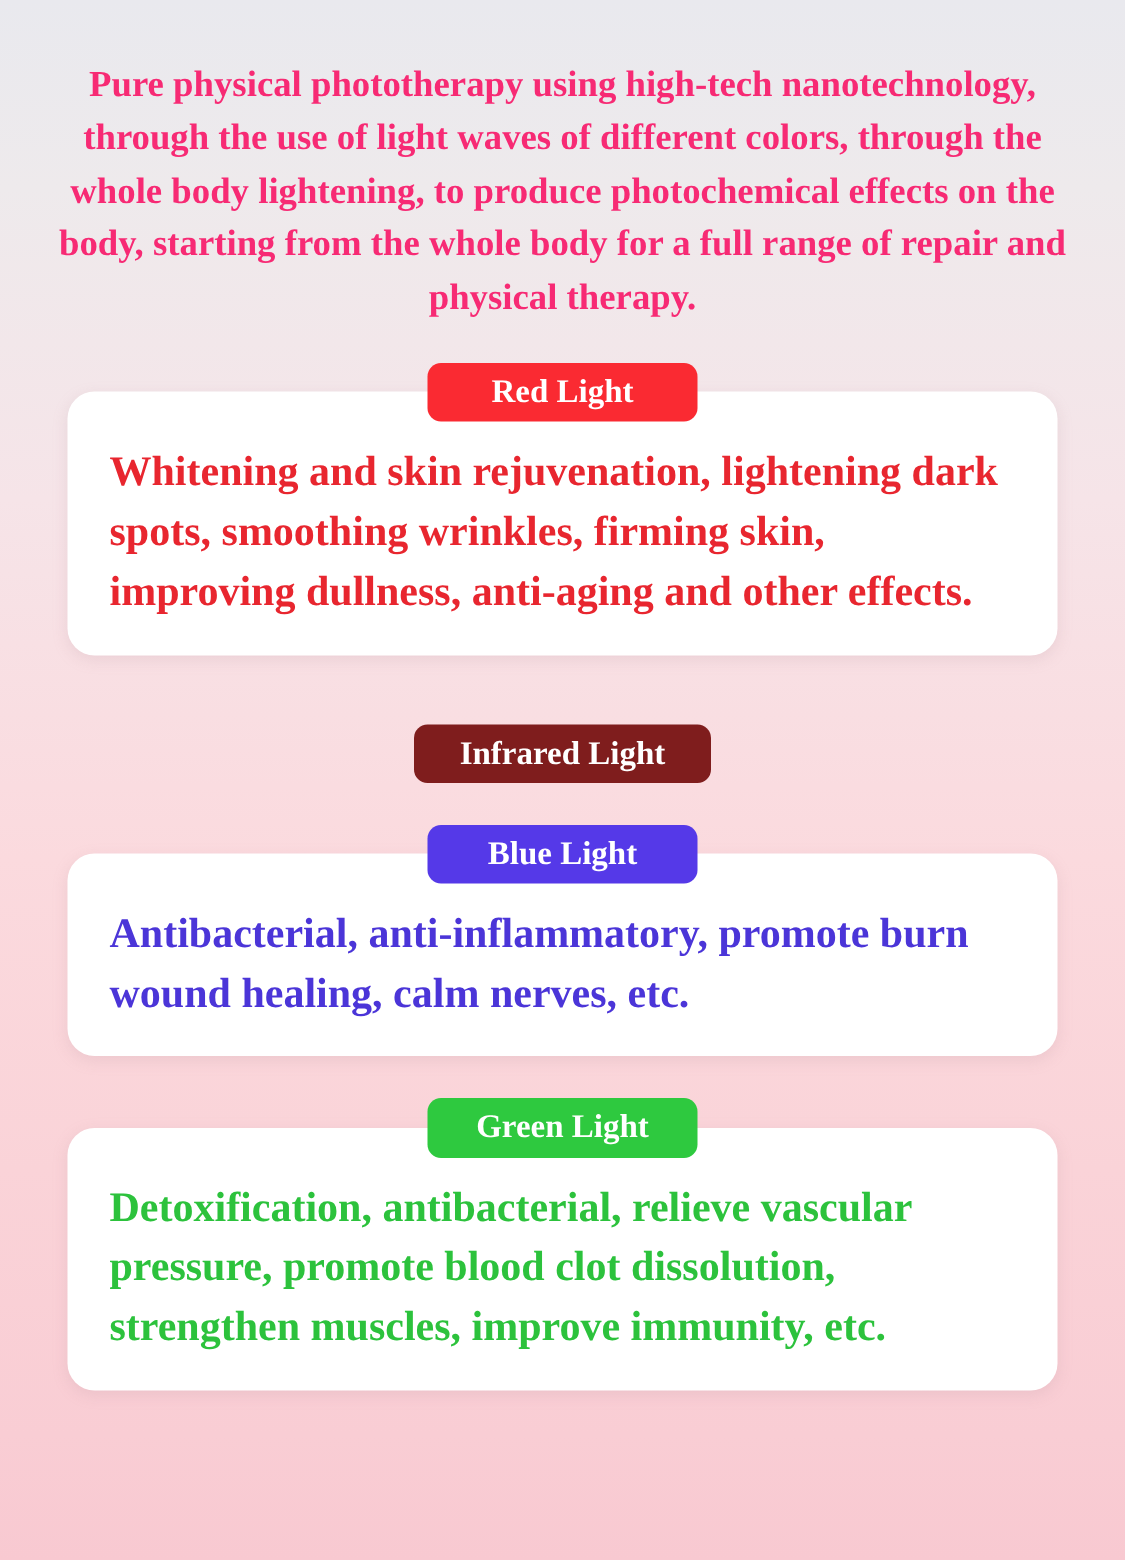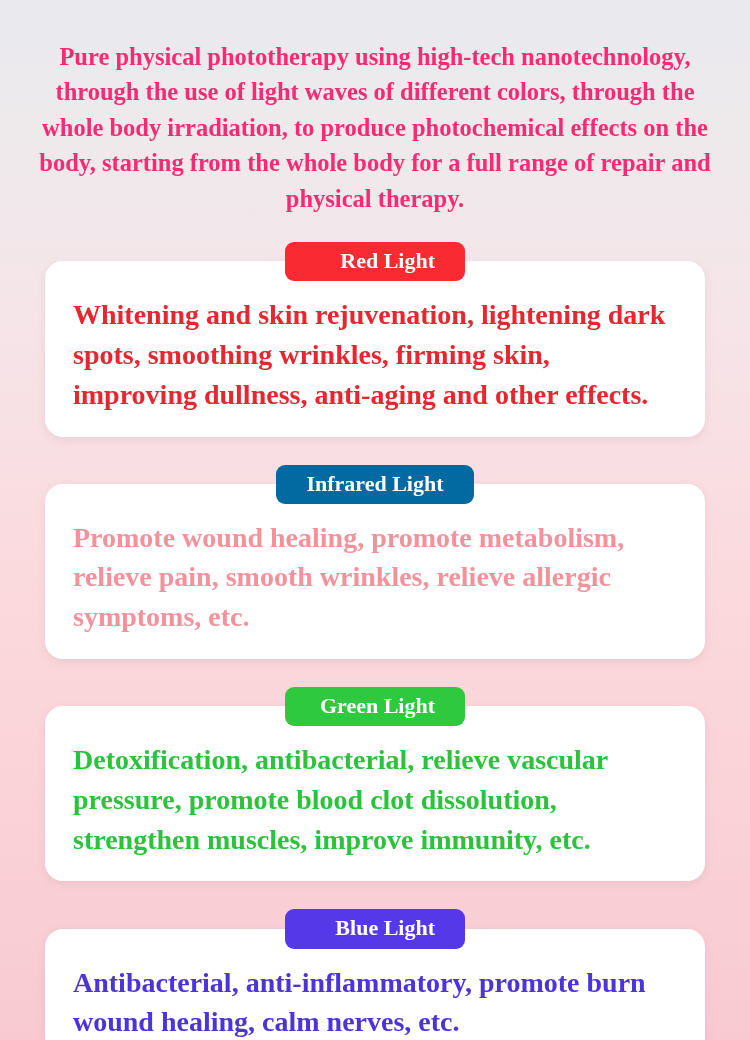--- a/index.html
+++ b/index.html
@@ -59,21 +59,21 @@
   }
 
   .badge {
     display: inline-block;
     color: #ffffff;
     font-size: 22px;
     font-weight: bold;
     padding: 7px 30px 8px 30px;
     border-radius: 9px;
     line-height: 1.1;
-    text-align: right;
+    text-align: center;
     min-width: 120px;
   }
 
   .card {
     background: #ffffff;
     border-radius: 18px;
     margin-top: -20px;
     padding: 34px 28px 22px 28px;
     box-shadow: 0 3px 10px rgba(180, 140, 150, 0.18);
     position: relative;
@@ -84,70 +84,67 @@
     margin: 0;
     font-size: 28px;
     font-weight: bold;
     line-height: 1.42;
   }
 
   
   .red .badge { background: #fa2a32; }
   .red .card p { color: #e8262f; }
 
-  .infrared .badge { background: #0369a1; }
+  .infrared .badge { background: #7f1d1d; margin-top: 18px; }
   .infrared .card p { color: #f4929c; }
 
   .blue .badge { background: #5539e8; }
   .blue .card p { color: #4b35d8; }
 
   .green .badge { background: #2ec93f; }
   .green .card p { color: #2cc23c; }
 </style>
 </head>
 <body>
 
 <div class="page">
 
 
-  <p class="intro">Pure physical phototherapy using high-tech nanotechnology, through the use of light waves of different colors, through the whole body irradiation, to produce photochemical effects on the body, starting from the whole body for a full range of repair and physical therapy.</p>
+  <p class="intro">Pure physical phototherapy using high-tech nanotechnology, through the use of light waves of different colors, through the whole body lightening, to produce photochemical effects on the body, starting from the whole body for a full range of repair and physical therapy.</p>
 
   <div class="sections">
 
     <div class="section red">
       <div class="badge-wrap">
         <span class="badge">Red Light</span>
       </div>
       <div class="card">
         <p>Whitening and skin rejuvenation, lightening dark spots, smoothing wrinkles, firming skin, improving dullness, anti-aging and other effects.</p>
       </div>
     </div>
 
     <div class="section infrared">
       <div class="badge-wrap">
         <span class="badge">Infrared Light</span>
       </div>
+    </div>
+
+    <div class="section blue">
+      <div class="badge-wrap">
+        <span class="badge">Blue Light</span>
+      </div>
       <div class="card">
-        <p>Promote wound healing, promote metabolism, relieve pain, smooth wrinkles, relieve allergic symptoms, etc.</p>
+        <p>Antibacterial, anti-inflammatory, promote burn wound healing, calm nerves, etc.</p>
       </div>
     </div>
 
     <div class="section green">
       <div class="badge-wrap">
         <span class="badge">Green Light</span>
       </div>
       <div class="card">
         <p>Detoxification, antibacterial, relieve vascular pressure, promote blood clot dissolution, strengthen muscles, improve immunity, etc.</p>
       </div>
     </div>
 
-    <div class="section blue">
-      <div class="badge-wrap">
-        <span class="badge">Blue Light</span>
-      </div>
-      <div class="card">
-        <p>Antibacterial, anti-inflammatory, promote burn wound healing, calm nerves, etc.</p>
-      </div>
-    </div>
-
   </div>
 
 </div>
 
 </body></html>

